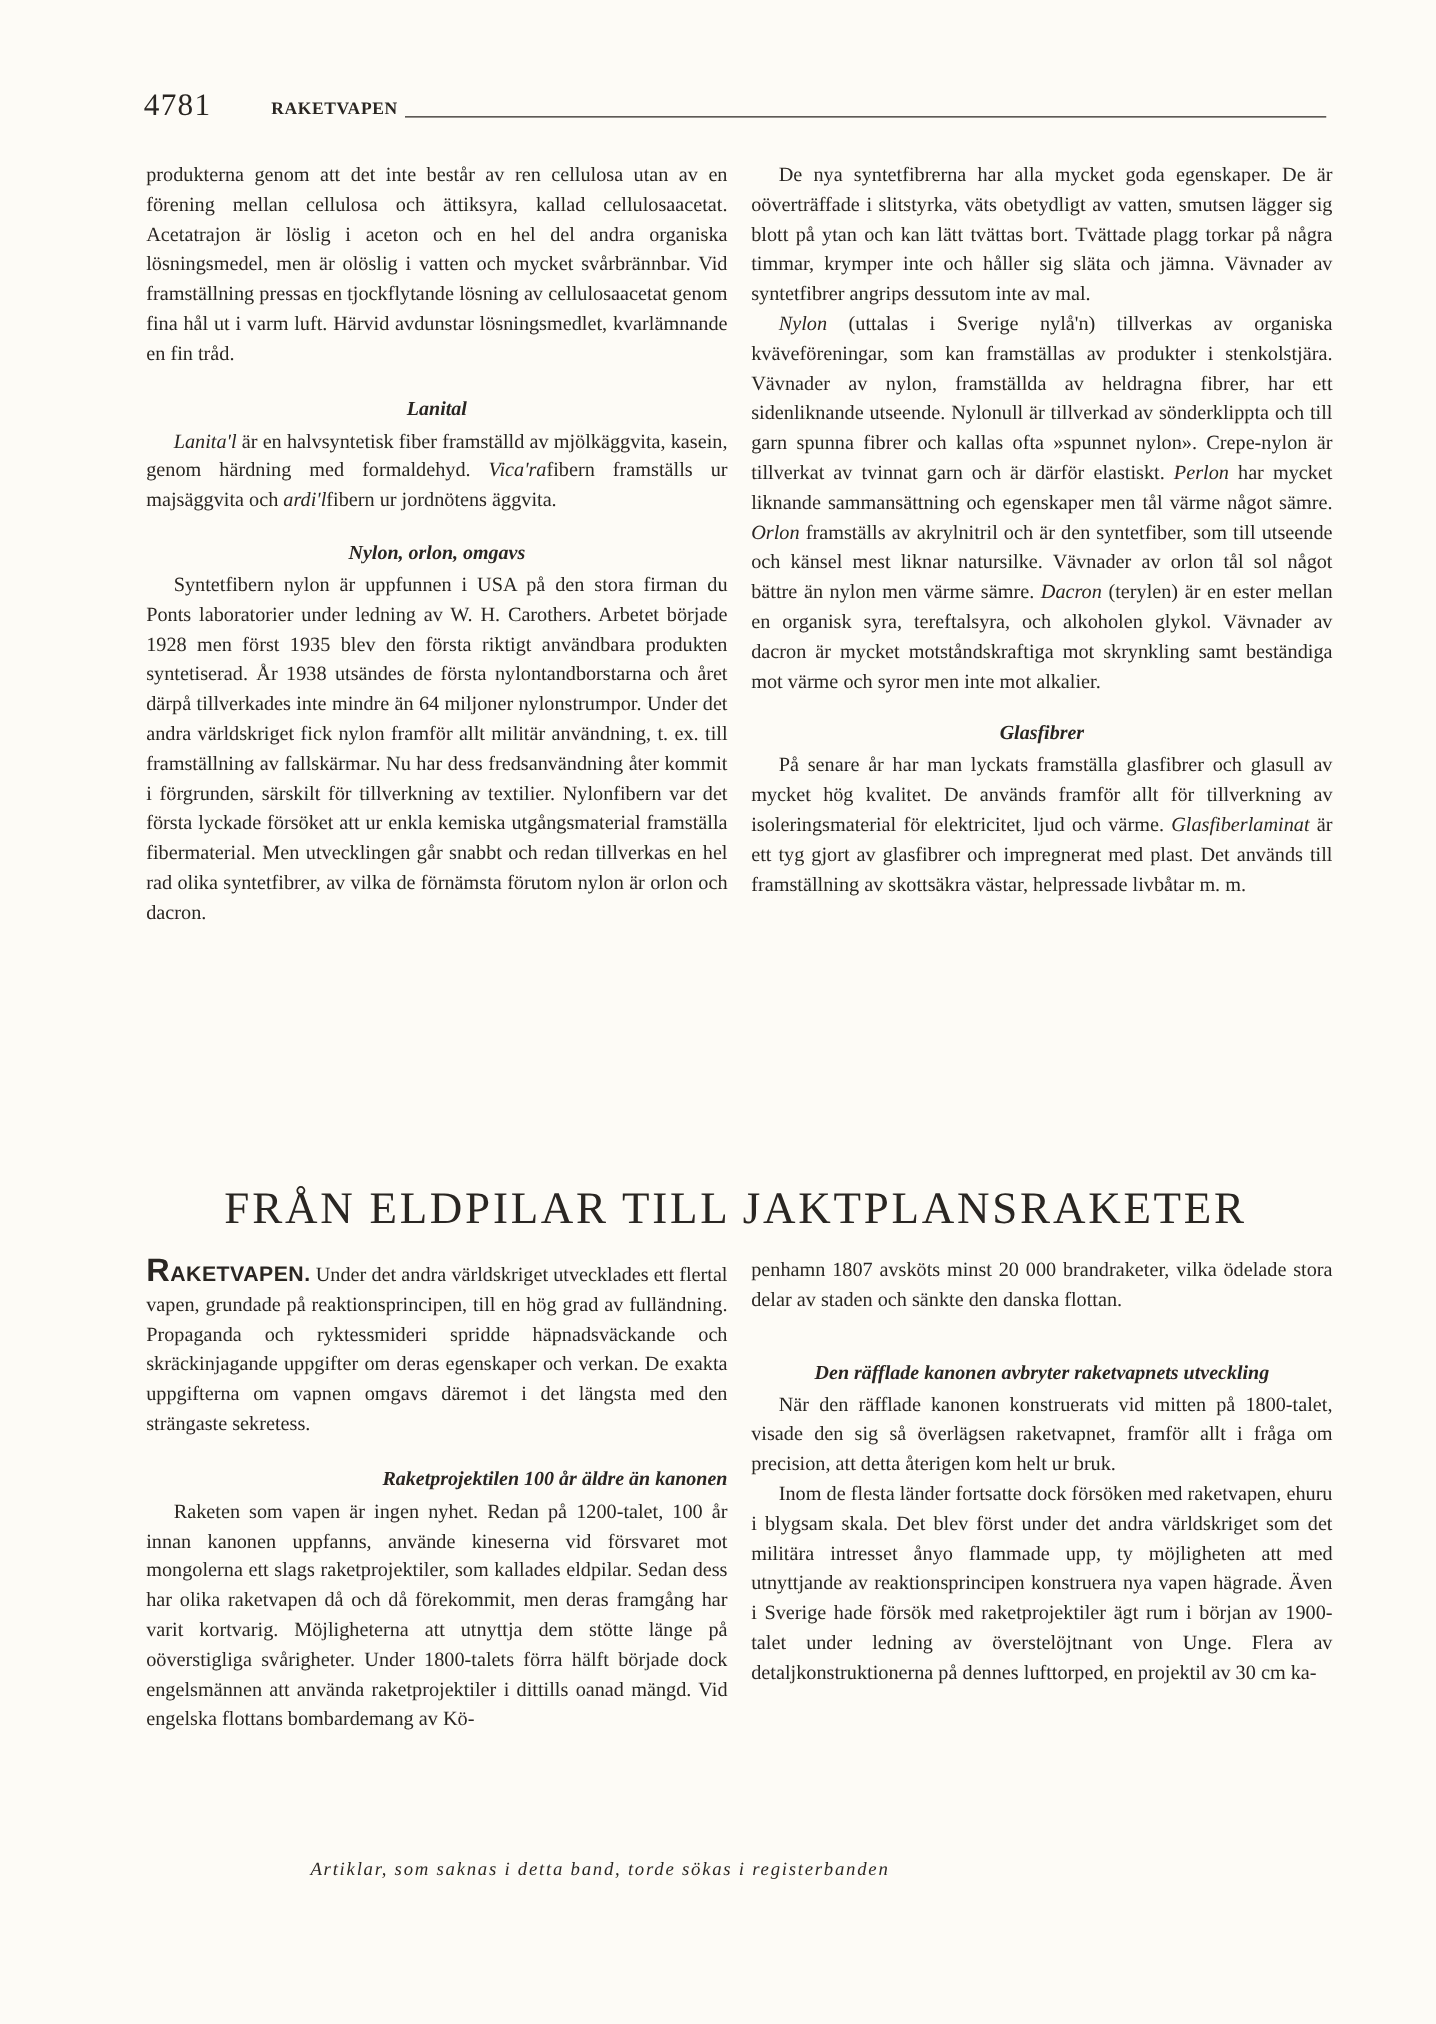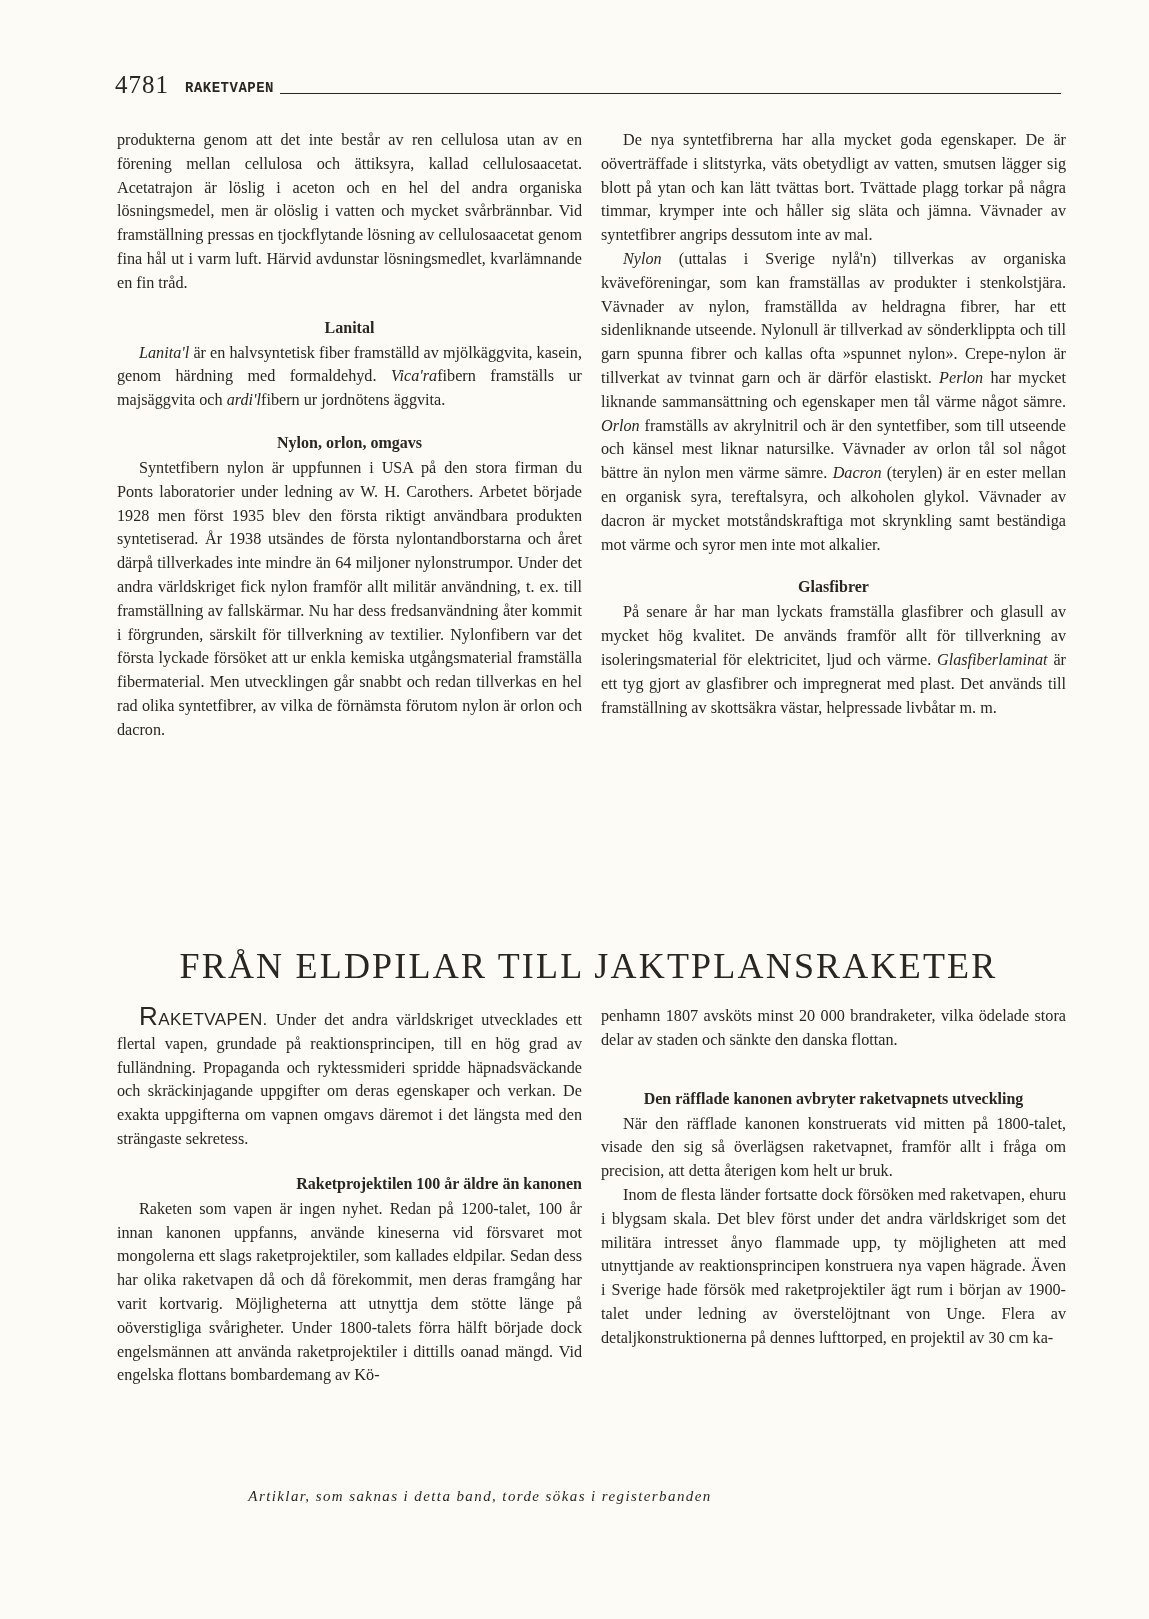--- a/index.html
+++ b/index.html
@@ -9,38 +9,38 @@
     color: #2a2622;
     font-family: "Liberation Serif", "DejaVu Serif", serif;
     position: relative;
     overflow: hidden;
   }
   .header {
     position: absolute; left: 115px; top: 72px; width: 946px;
     display: flex; align-items: flex-end;
   }
   .page-num { font-size: 25px; letter-spacing: 1px; line-height: 1; margin-right: 16px; }
-  .running-title { font-family: Liberation Mono, monospace; font-weight: bold; font-size: 14px; letter-spacing: 0.5px; line-height: 1; margin-right: 6px; padding-bottom: 2px;}
+  .running-title { font-family: Liberation Serif, serif; font-weight: bold; font-size: 14px; letter-spacing: 0.5px; line-height: 1; margin-right: 6px; padding-bottom: 2px; margin-left: 32px;}
   .header-rule { flex: 1; border-bottom: 1.6px solid #2a2622; margin-bottom: 3px; }
 
   .col { position: absolute; width: 465px; font-size: 16.2px; line-height: 23.8px; text-align: justify; }
   .col p { margin: 0; text-indent: 22px; }
   .col p.noindent { text-indent: 0; }
-  .col h3 { margin: 0; font-size: 16px; font-weight: bold; text-align: center; line-height: 20px; }
+  .col h3 { margin: 0; font-size: 16px; font-weight: bold; text-align: center; line-height: 20px; font-style: italic; }
   .c1 { left: 117px; top: 129px; }
   .c2 { left: 601px; top: 129px; }
   .c3 { left: 117px; top: 1005px; }
   .c4 { left: 601px; top: 1005px; }
 
   .headline {
     position: absolute; left: 0; width: 1149px; top: 948px;
     text-align: center; font-size: 36px; letter-spacing: 2.2px; line-height: 1; margin-left: 14px;
   }
   .dropcap-word {
-    font-family: "Liberation Sans", "DejaVu Sans", sans-serif; font-weight: normal; font-size: 17px; letter-spacing: 0.4px; margin-left: 22px;
+    font-family: "Liberation Sans", "DejaVu Sans", sans-serif; font-weight: bold; font-size: 17px; letter-spacing: 0.4px;
   }
   .dropcap-word .big { font-size: 26px; }
   .footer {
     position: absolute; left: 0; width: 960px; top: 1488px; text-align: center;
     font-style: italic; font-size: 15px; letter-spacing: 1.4px;
   }
   i { font-style: italic; }
 </style>
 </head>
 <body>

